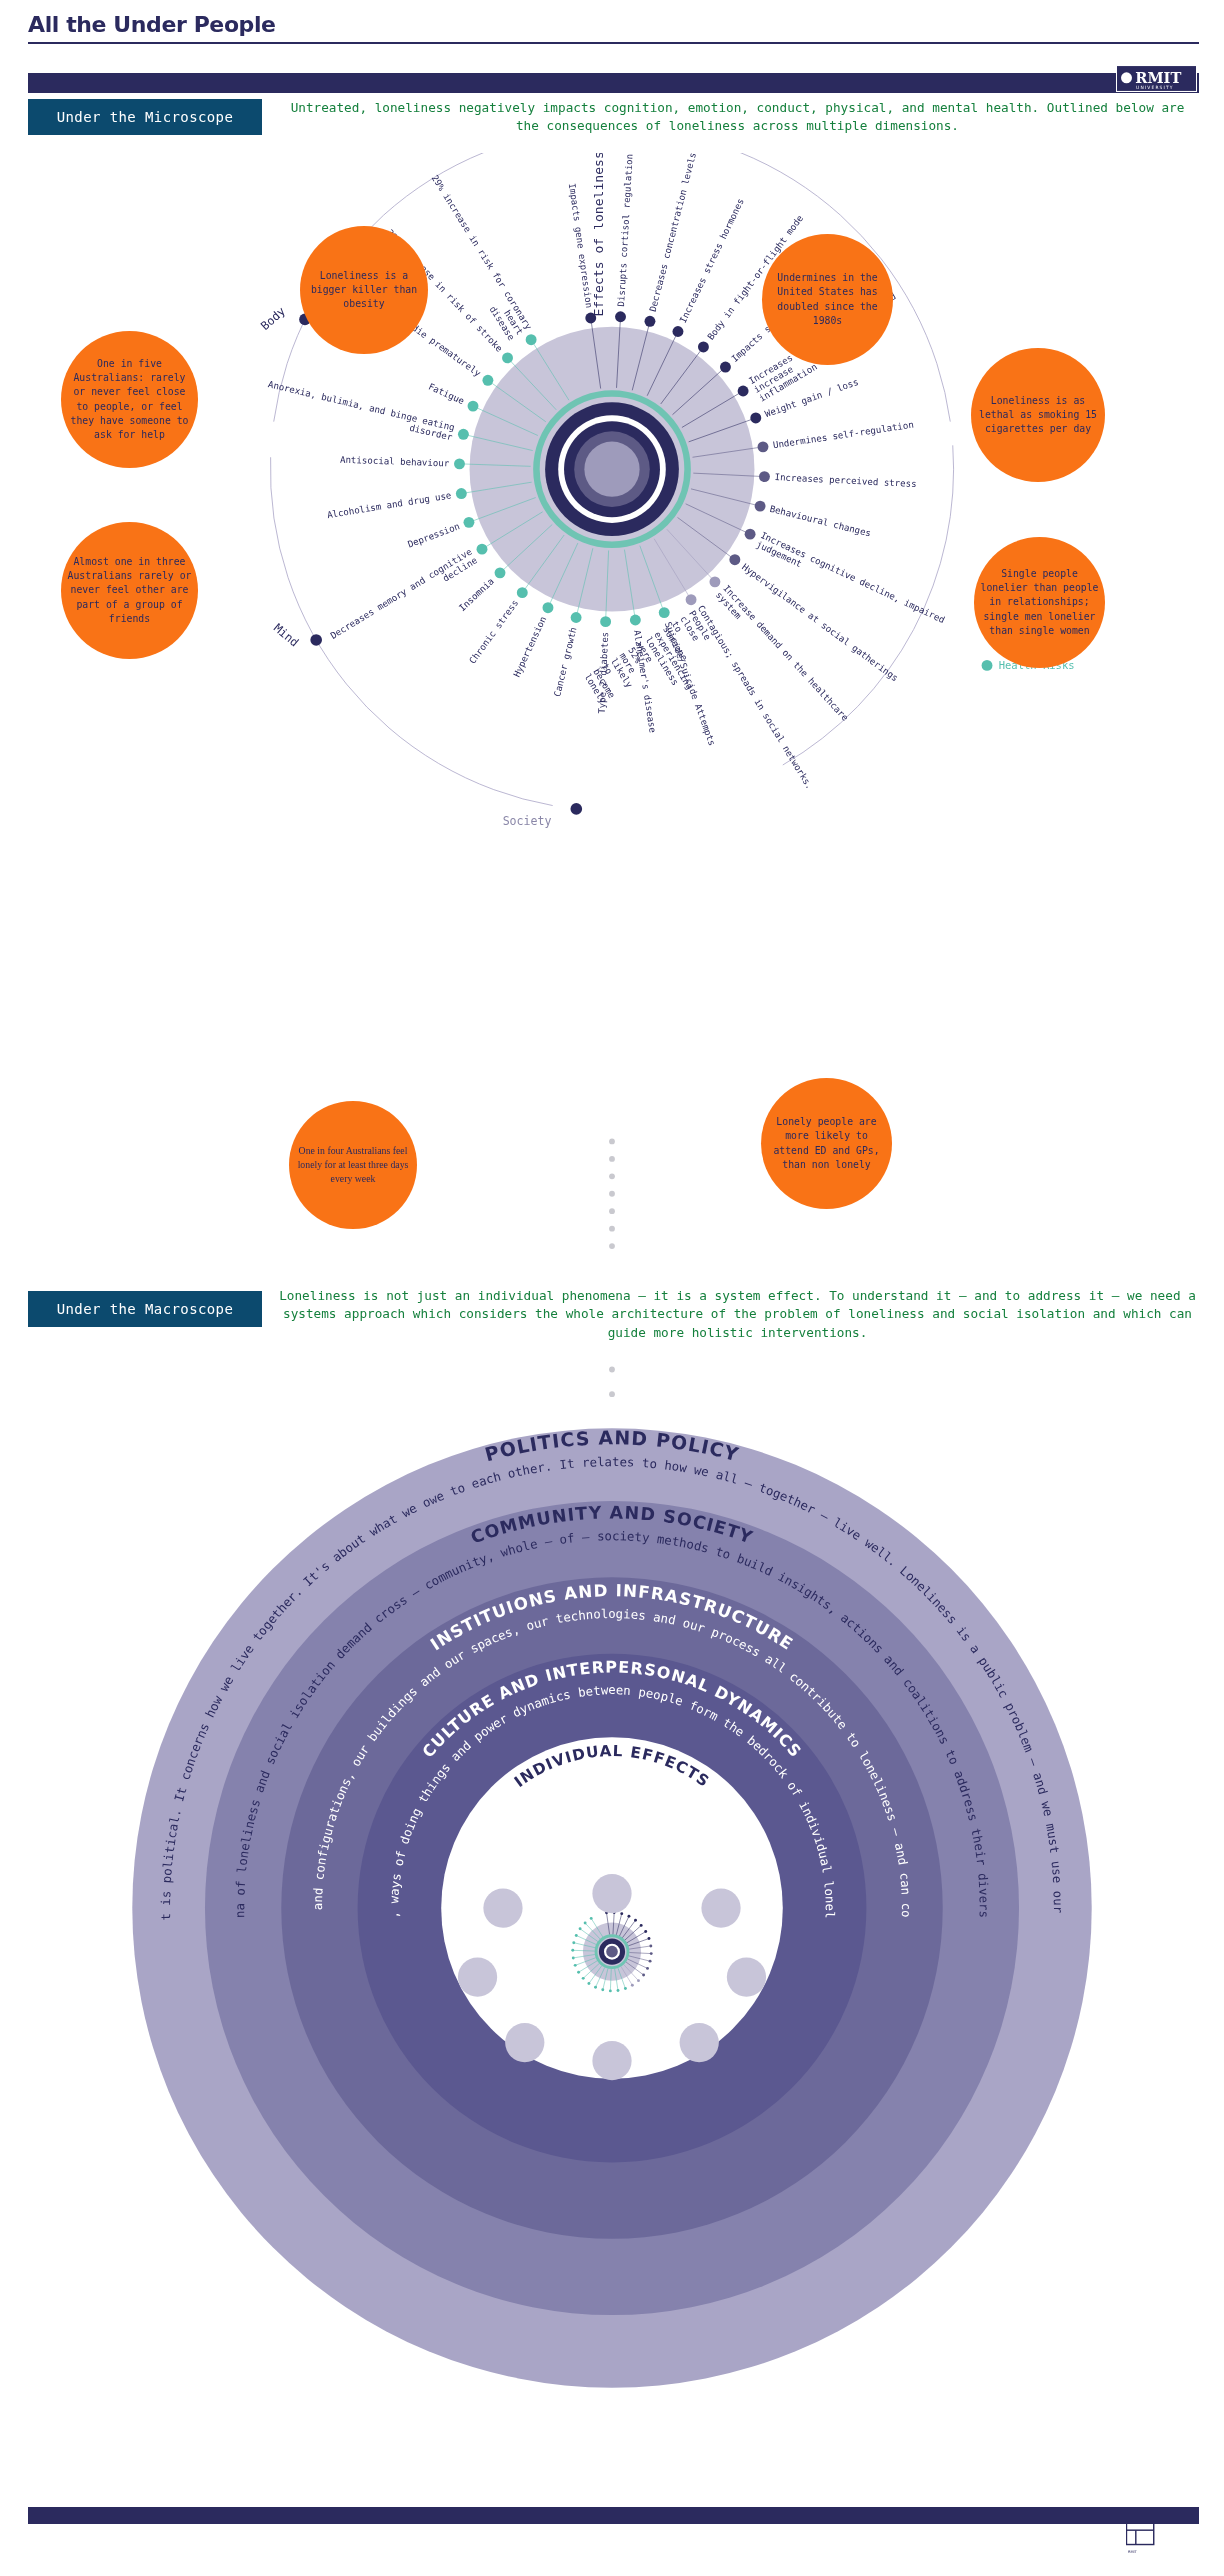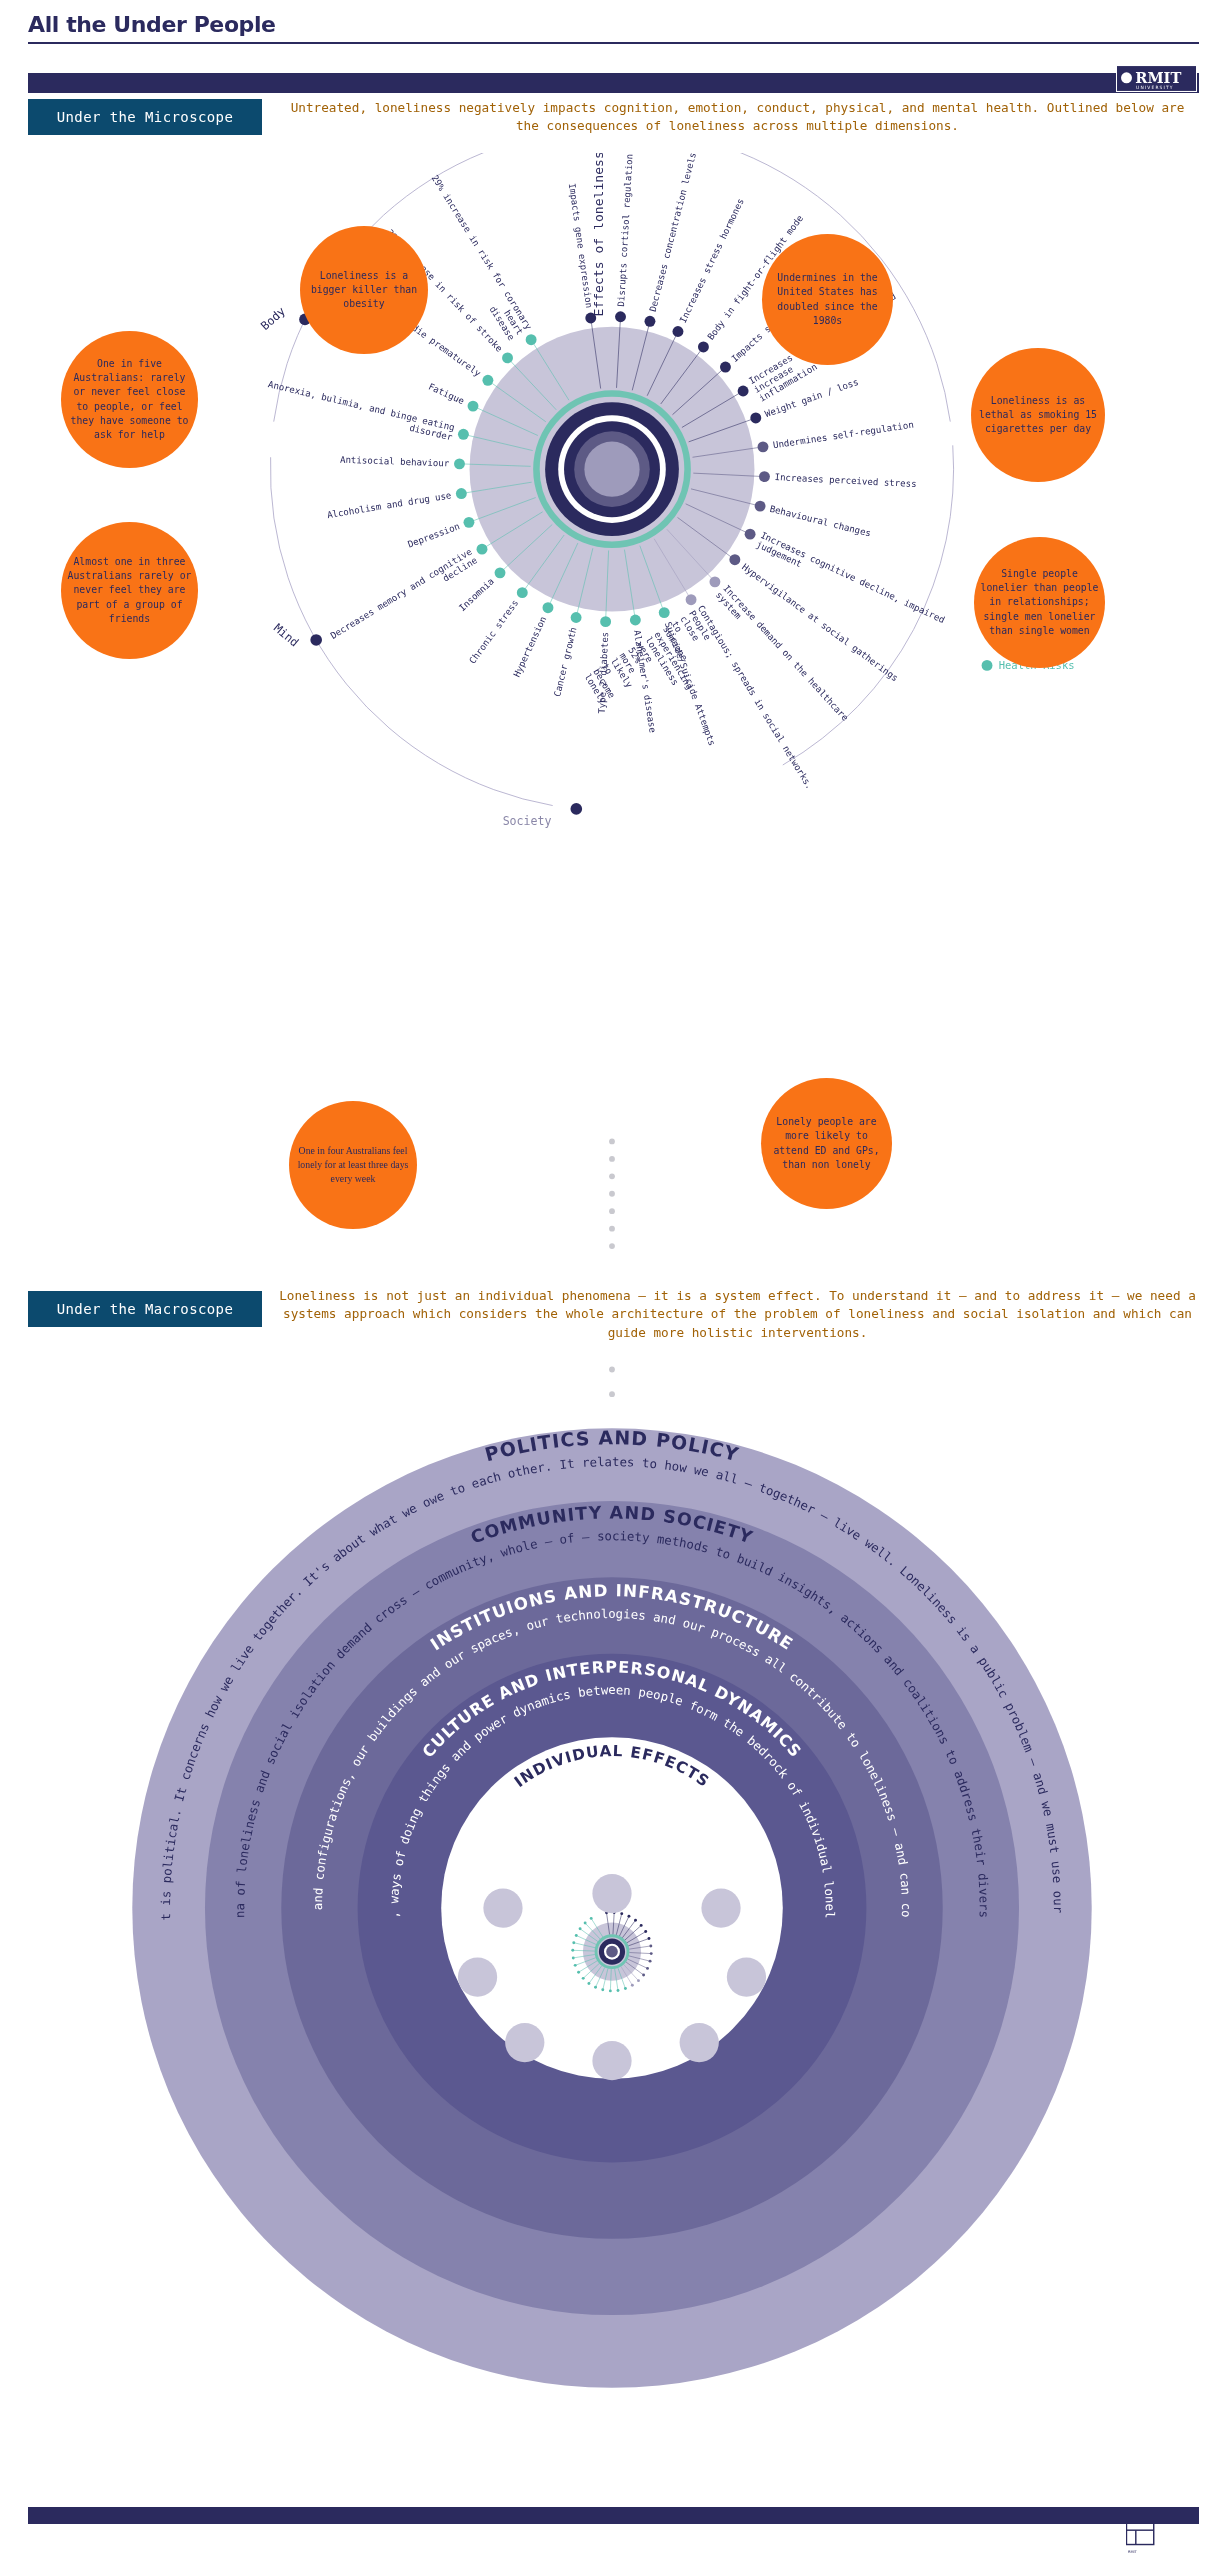--- a/index.html
+++ b/index.html
@@ -12,21 +12,21 @@
   #title-rule{left:28px;top:42px;width:1171px;height:2.2px;background:#2b2a5e;}
   #header-band{left:28px;top:73px;width:1171px;height:20.4px;background:#2b2a5e;}
   #logo-box{left:1116px;top:64px;width:81px;height:28px;background:#ffffff;
       display:flex;align-items:center;justify-content:center;}
   #logo-box svg{display:block;}
   
   .chip{background:#0c4a6e;color:#ffffff;font-size:14px;letter-spacing:0.4px;
       display:flex;align-items:center;justify-content:center;text-align:center;}
   #chip-micro{left:28px;top:99px;width:234px;height:36px;}
   #chip-macro{left:28px;top:1291px;width:234px;height:36px;}
-  .blurb{font-size:12.7px;line-height:1.45;text-align:center;color:#a16207;}
+  .blurb{font-size:12.7px;line-height:1.45;text-align:center;color:#15803d;}
   #blurb-micro{left:276px;top:99px;width:923px;}
   #blurb-macro{left:276px;top:1287px;width:923px;}
   
   #micro-wrap{left:0;top:153px;width:1224px;height:1112px;}
   #micro-wrap svg{position:absolute;left:0;top:0;}
   .bub{position:absolute;border-radius:50%;background:#f97316;
       display:flex;align-items:center;justify-content:center;text-align:center;
       font-size:9.8px;line-height:1.45;color:#2b2a5e;padding:4.4px;box-sizing:border-box;}
   
   #macro-wrap{left:0;top:1352px;width:1224px;height:1163px;}
@@ -175,21 +175,21 @@
       <circle cx="842" cy="1432" r="4" fill="#c9c9cf"></circle>
       <circle cx="842" cy="1456" r="4" fill="#c9c9cf"></circle>
       <circle cx="842" cy="1480" r="4" fill="#c9c9cf"></circle>
       <circle cx="842" cy="1504" r="4" fill="#c9c9cf"></circle>
     </svg>
   <div id="micro-bubbles">
       <div class="bub" style="left: 300px; top: 73px; width: 128px; height: 128px;">Loneliness is a bigger killer than obesity</div>
       <div class="bub" style="left: 762px; top: 81px; width: 131px; height: 131px;">Undermines in the United States has doubled since the 1980s</div>
       <div class="bub" style="left: 61px; top: 178px; width: 137px; height: 137px;">One in five Australians: rarely or never feel close to people, or feel they have someone to ask for help</div>
       <div class="bub" style="left: 971px; top: 195px; width: 134px; height: 134px;">Loneliness is as lethal as smoking 15 cigarettes per day</div>
-      <div class="bub" style="left: 61px; top: 369px; width: 137px; height: 137px;">Almost one in three Australians rarely or never feel they are part of a group of friends</div>
+      <div class="bub" style="left: 61px; top: 369px; width: 137px; height: 137px;">Almost one in three Australians rarely or never feel other are part of a group of friends</div>
       <div class="bub" style="left: 974px; top: 384px; width: 131px; height: 131px;">Single people lonelier than people in relationships; single men lonelier than single women</div>
       <div class="bub" style="left: 289px; top: 948px; width: 128px; height: 128px; font-family: Liberation Serif, serif;">One in four Australians feel lonely for at least three days every week</div>
       <div class="bub" style="left: 761px; top: 925px; width: 131px; height: 131px;">Lonely people are more likely to attend ED and GPs, than non lonely</div>
     </div>
 </div>
 
 <div class="abs chip" id="chip-macro">Under the Macroscope</div>
 <div class="abs blurb" id="blurb-macro">Loneliness is not just an individual phenomena – it is a system effect. To understand it – and to address it – we need a systems approach which considers the whole architecture of the problem of loneliness and social isolation and which can guide more holistic interventions.</div>
 
 <div class="abs" id="macro-wrap">

